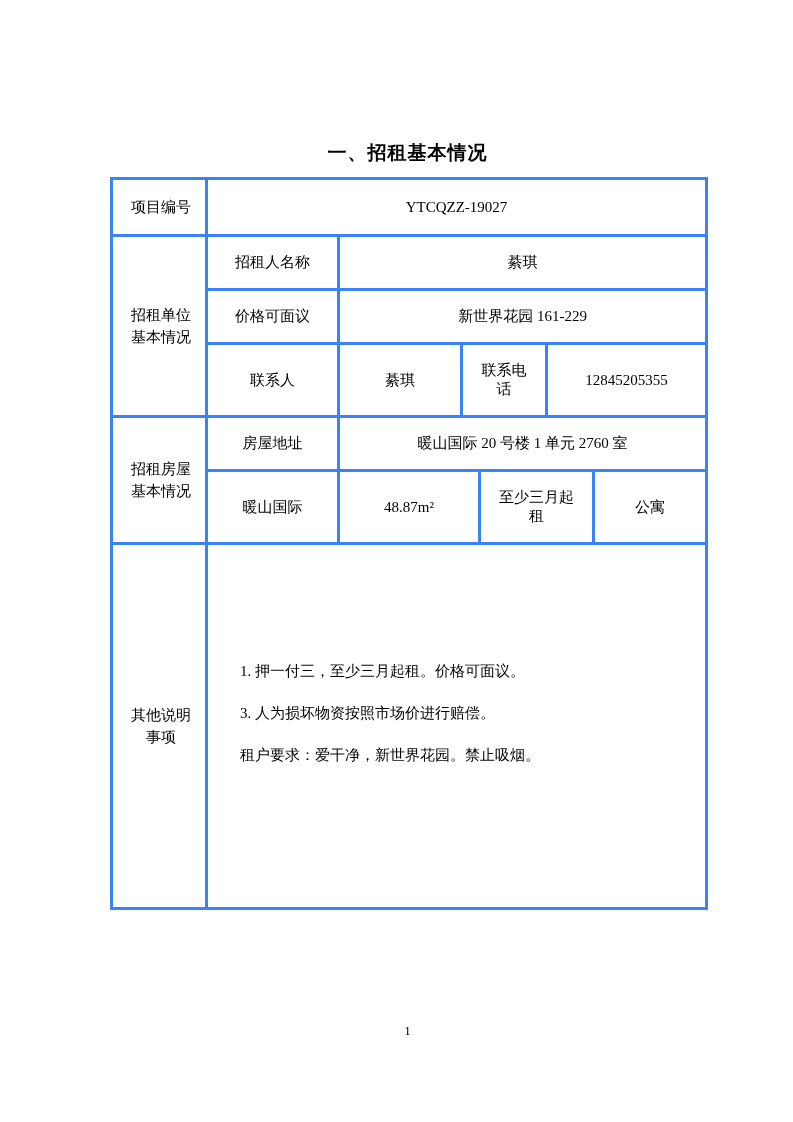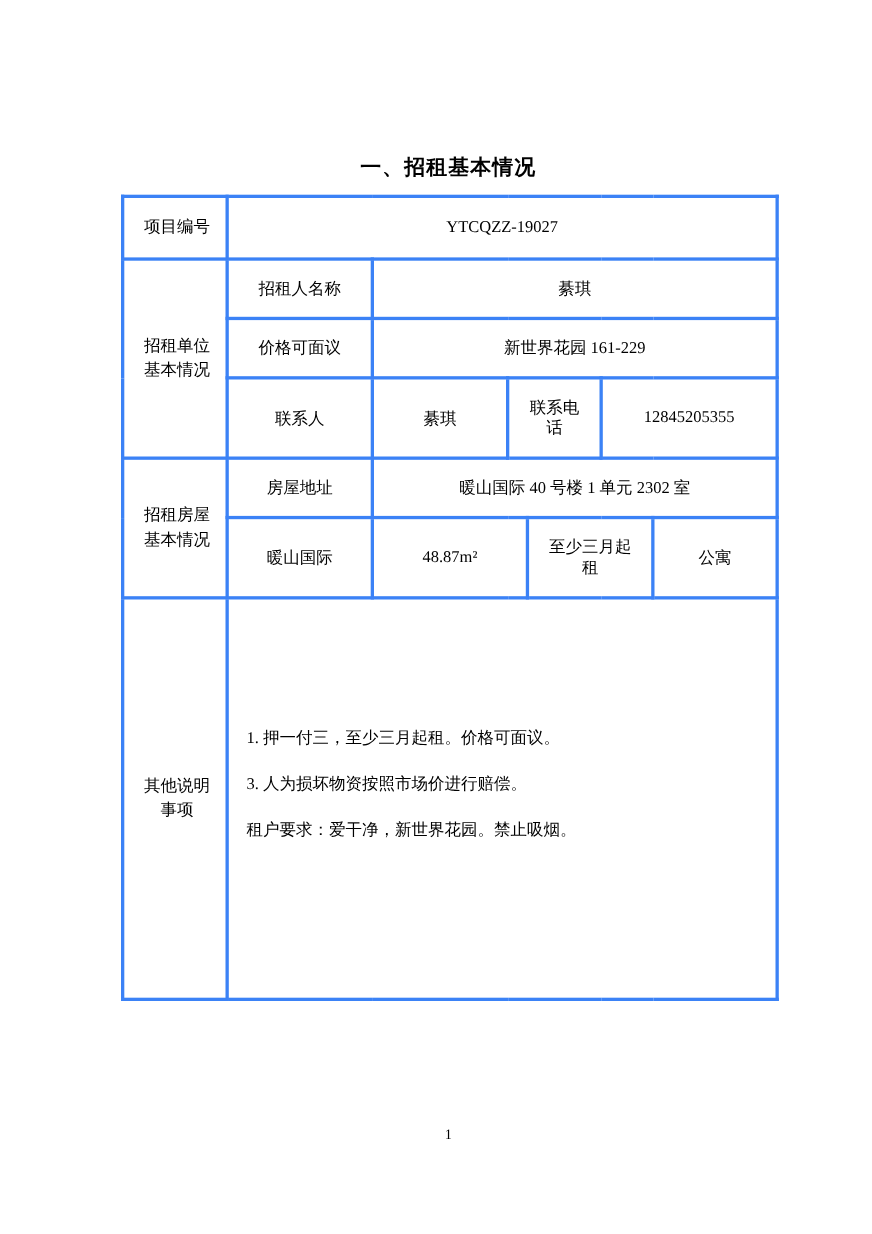--- a/index.html
+++ b/index.html
@@ -47,21 +47,21 @@
     width: 64px;
     text-align: center;
   }
   td.cell-label { text-align: center; }
   td.cell-value { text-align: center; padding-left: 9px; padding-right: 4px; }
   td.notes-cell {
     vertical-align: top;
     padding: 13px 10px 8px 9px;
   }
   td.notes-cell p {
-    margin: 0 0 25px 0;
+    margin: 0 0 25px 16px;
     line-height: 17px;
     font-size: 15px;
   }
   tr.r1 { height: 45px; }
   tr.r2 { height: 43px; }
   tr.r3 { height: 47px; }
   tr.r4 { height: 46px; }
   tr.r5 { height: 44px; }
   tr.r6 { height: 36px; }
   tr.r7 { height: 365px; }
@@ -115,21 +115,21 @@
         <td class="cell-value">綦琪</td>
         <td class="cell-label" colspan="2">联系电话</td>
         <td class="cell-value" colspan="2">12845205355</td>
       </tr>
 
       <tr class="r5">
         <th class="section-head" rowspan="2">
           <span class="wrap4">招租房屋基本情况</span>
         </th>
         <td class="cell-label">房屋地址</td>
-        <td class="cell-value" colspan="5">暖山国际 40 号楼 1 单元 2302 室</td>
+        <td class="cell-value" colspan="5">暖山国际 20 号楼 1 单元 2760 室</td>
       </tr>
 
       <tr class="r6">
         <td class="cell-label">暖山国际</td>
         <td class="cell-value" colspan="2">48.87m²</td>
         <td class="cell-label" colspan="2">至少三月起租</td>
         <td class="cell-value">公寓</td>
       </tr>
 
       <tr class="r7">

